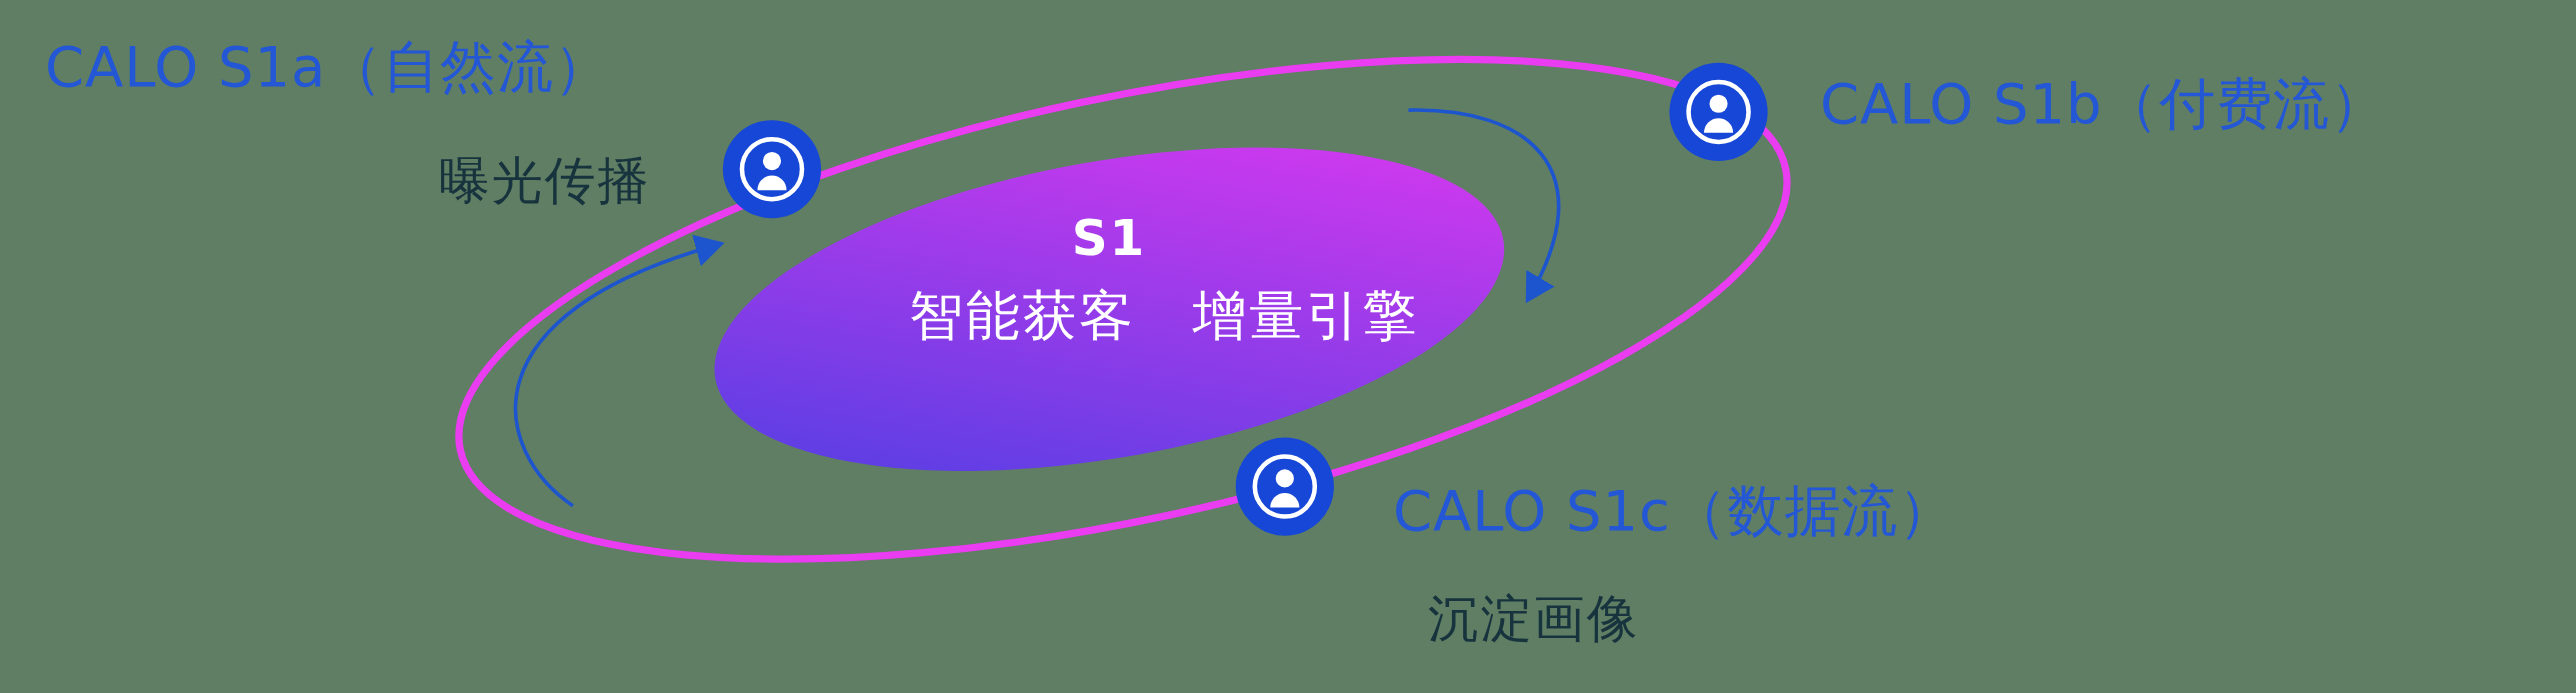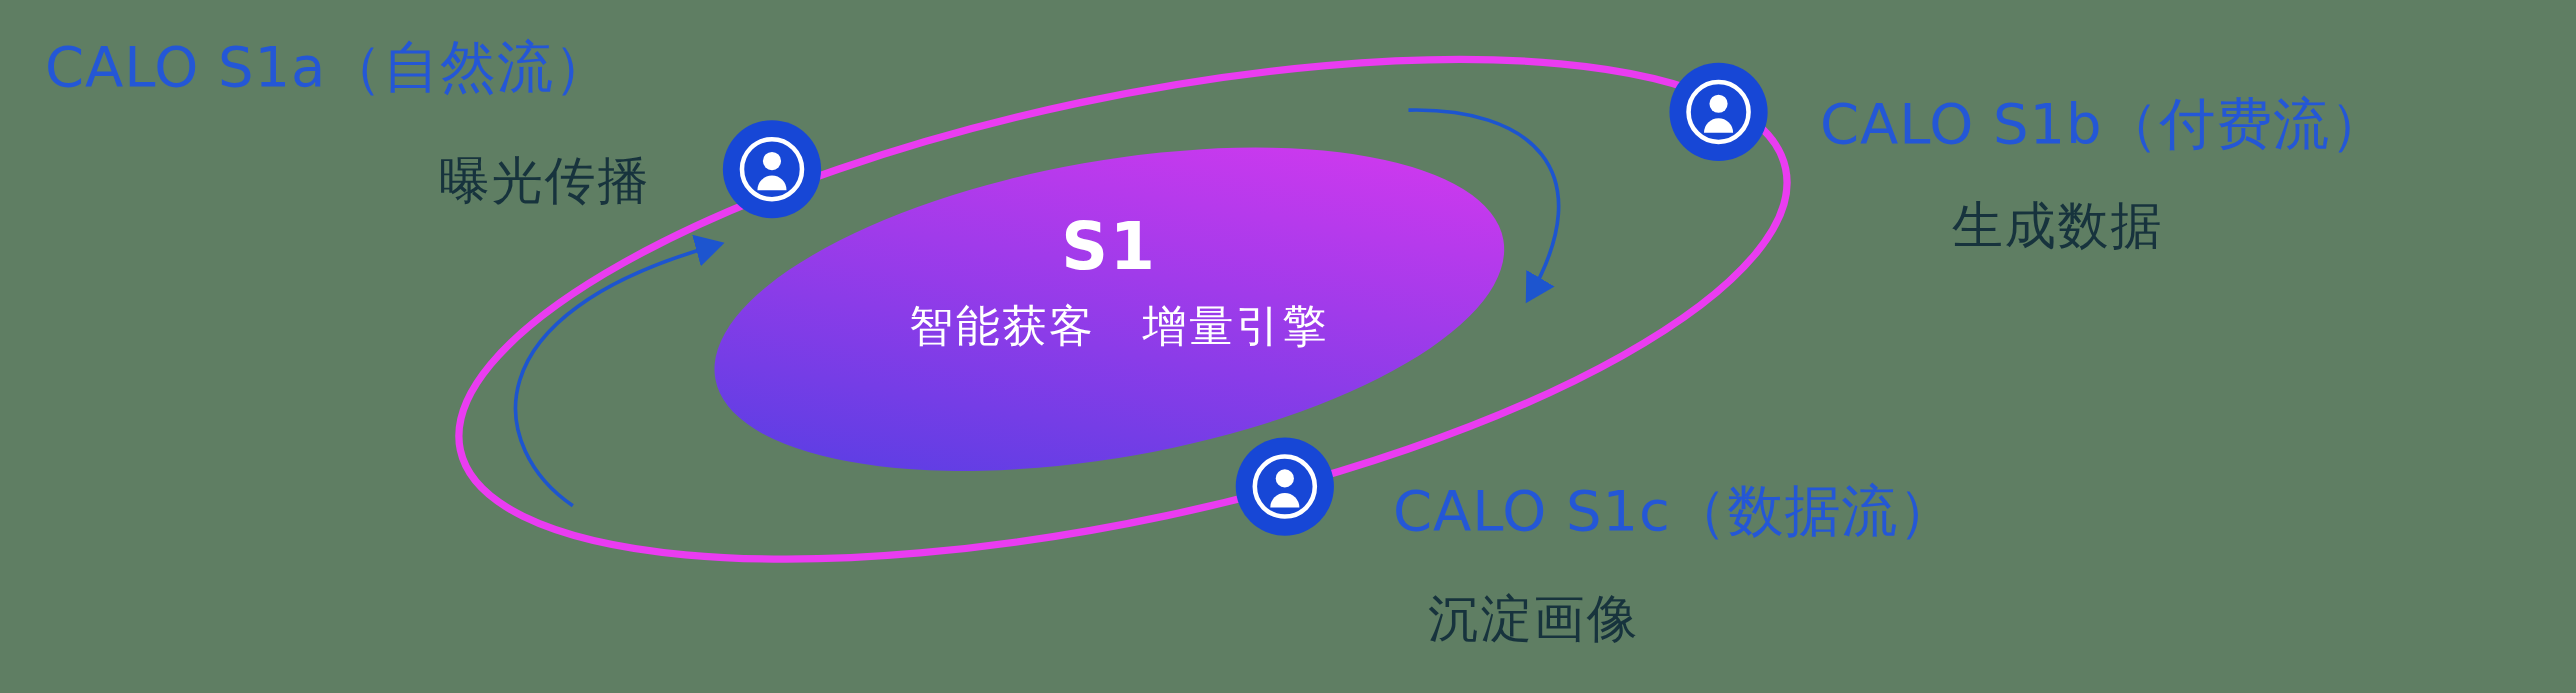--- a/index.html
+++ b/index.html
@@ -36,40 +36,40 @@
     position:absolute;
     color:var(--label-dark);
     font-size:51px;
     font-weight:500;
     letter-spacing:1.8px;
     white-space:pre;
     line-height:1.1;
   }
   .pos-s1a-title{left:45px;top:36px;text-align:right;}
   .pos-s1a-sub{left:439px;top:153px;}
-  .pos-s1b-title{left:1820px;top:73px;margin-top:20px;}
+  .pos-s1b-title{left:1820px;top:73px;}
   .pos-s1b-sub{left:1952px;top:198px;}
   .pos-s1c-title{left:1371px;top:480px;margin-left:22px;}
   .pos-s1c-sub{left:1428px;top:591px;text-align:center;}
 
   .core-text{
     position:absolute;
     left:909px;
     top:209px;
     width:400px;
     text-align:center;
     color:var(--core-text);
   }
   .core-title{
-    font-size:65px;
+    font-size:50px;
     font-weight:600;
     letter-spacing:1.8px;
   }
   .core-sub{
-    font-size:44px;
+    font-size:54px;
     font-weight:500;
     margin-top:12.7px;
     letter-spacing:2.7px;
     white-space:pre;
   }
 </style>
 </head>
 <body>
 
 <div class="canvas">
@@ -116,19 +116,18 @@
 
   <div class="core-text">
     <div class="core-title">S1</div>
     <div class="core-sub">智能获客　增量引擎</div>
   </div>
 
   <div class="label-title pos-s1a-title">CALO S1a（自然流）</div>
   <div class="label-sub pos-s1a-sub">曝光传播</div>
 
   <div class="label-title pos-s1b-title">CALO S1b（付费流）</div>
-  <div class="label-sub pos-s1b-sub">生成数据</div>
 
   <div class="label-title pos-s1c-title">CALO S1c（数据流）</div>
   <div class="label-sub pos-s1c-sub">沉淀画像</div>
 
 </div>
 
 
 </body></html>

